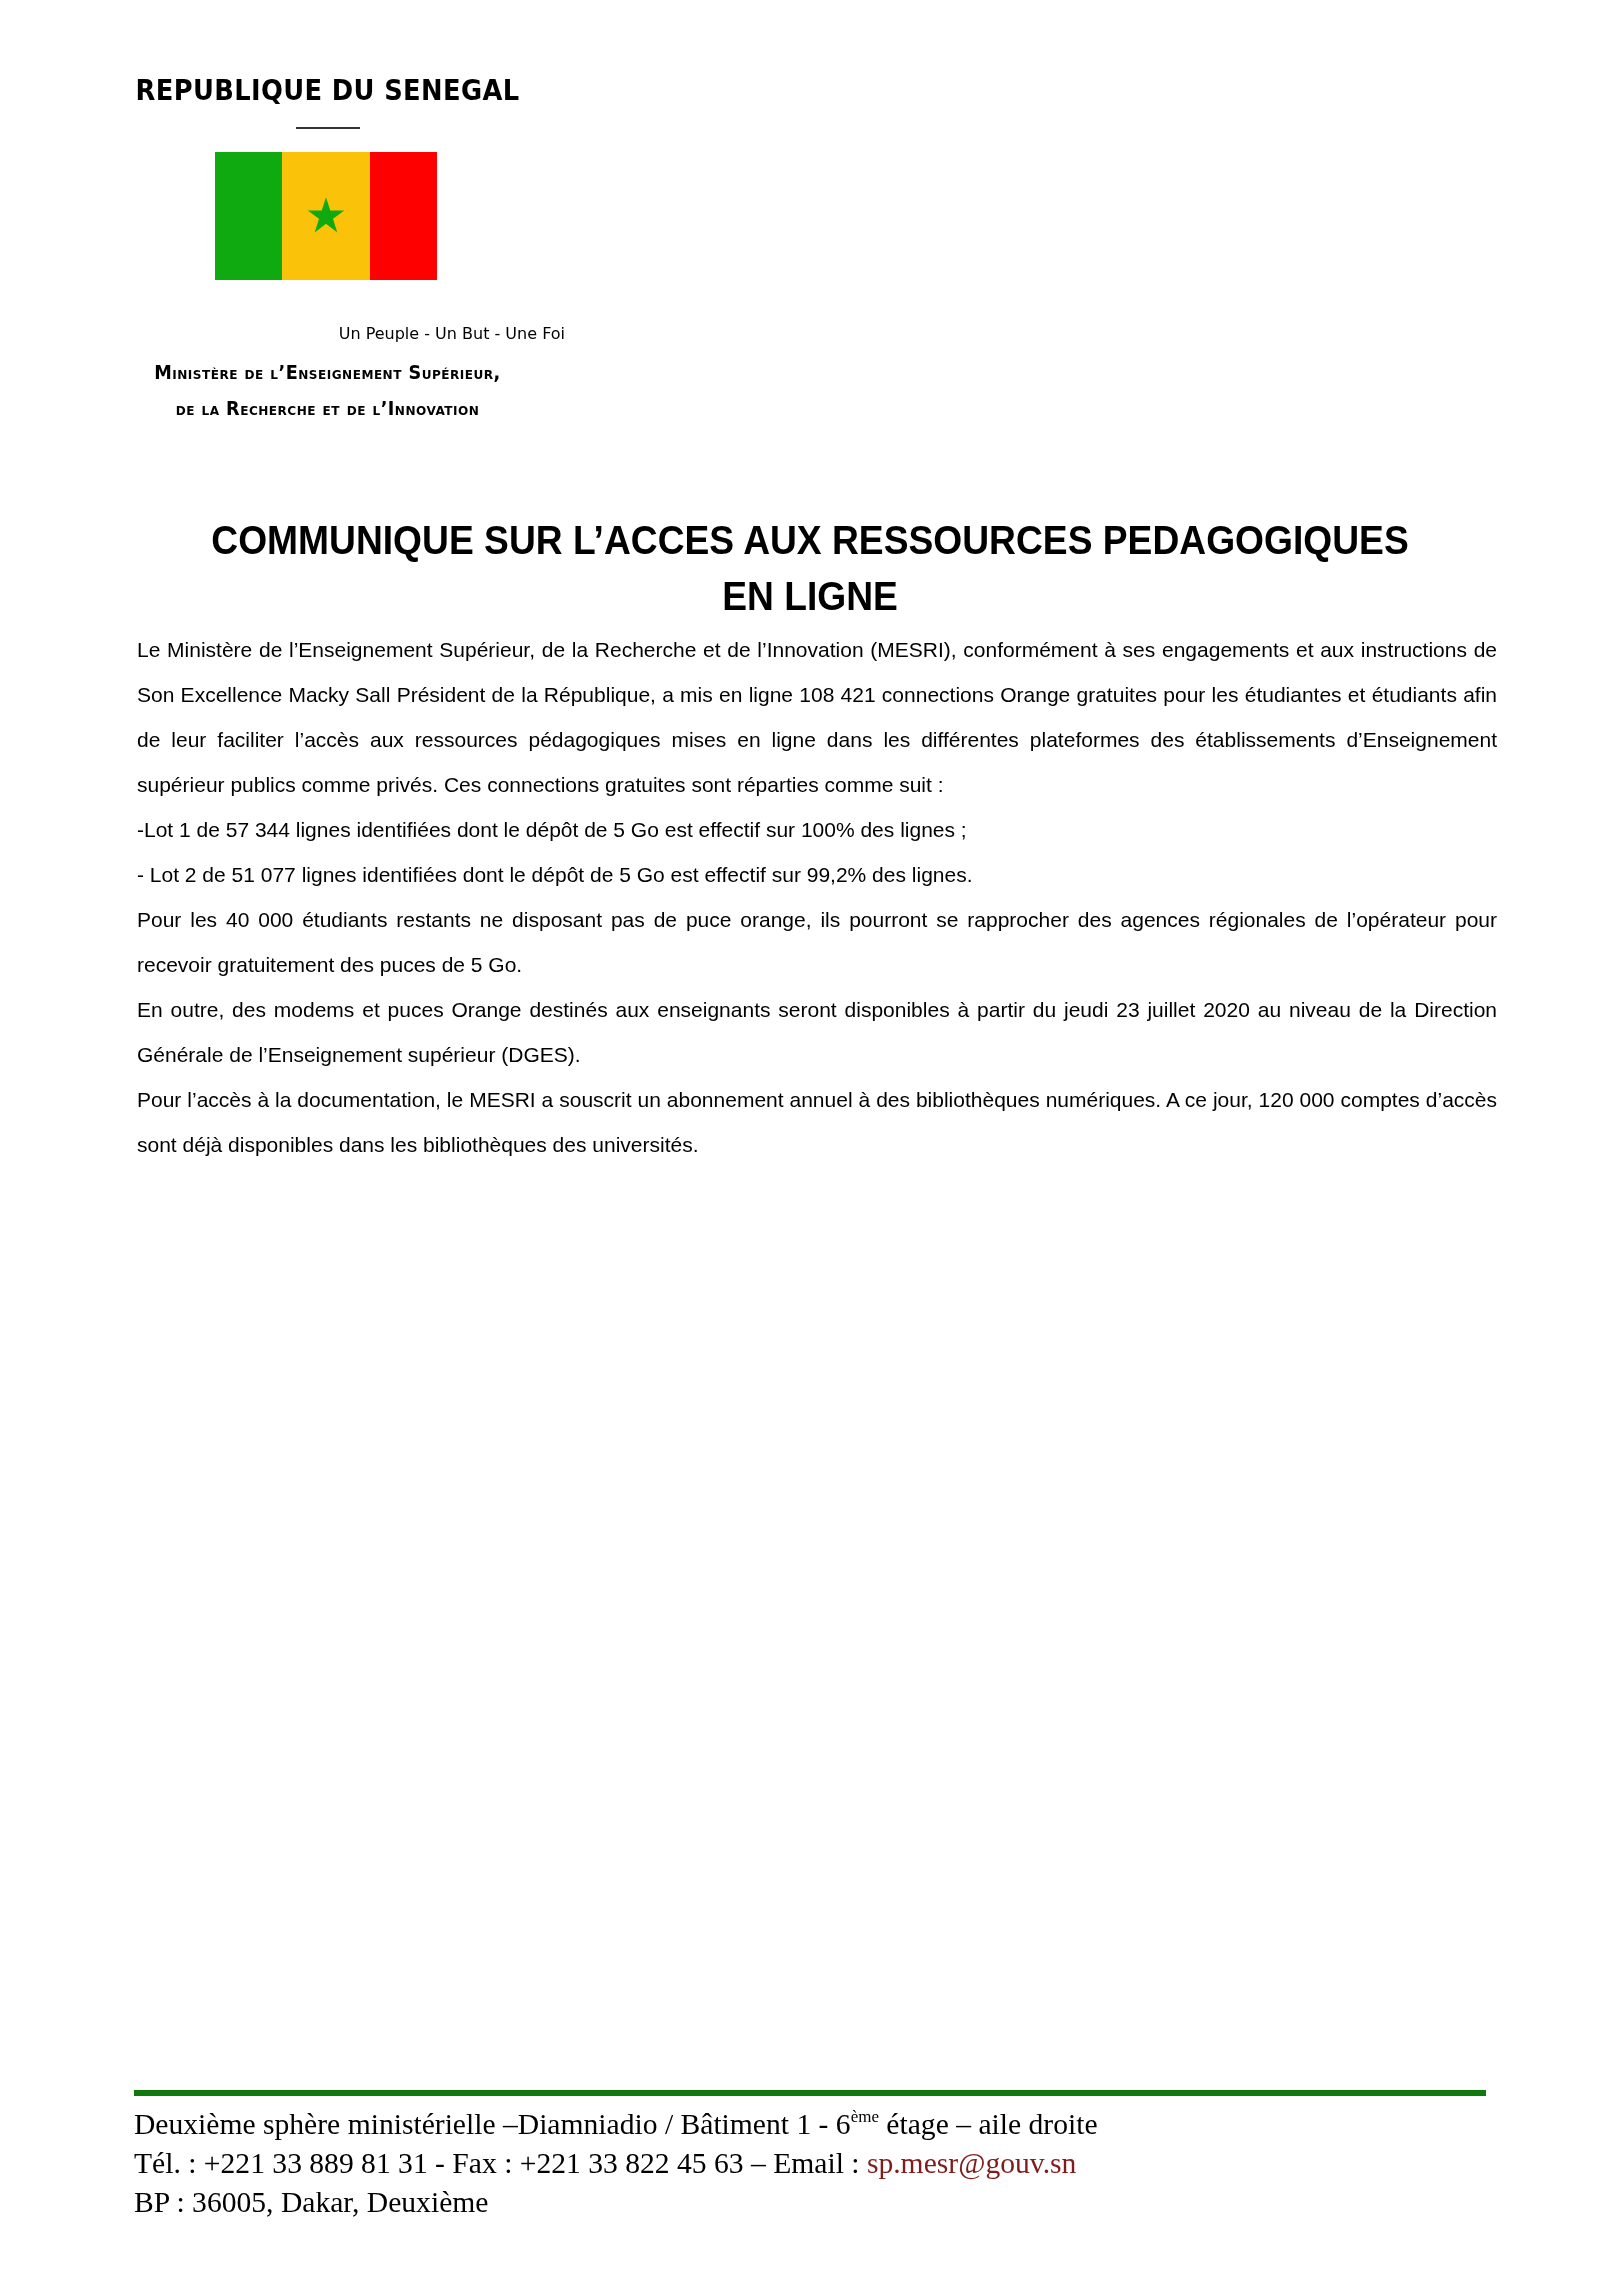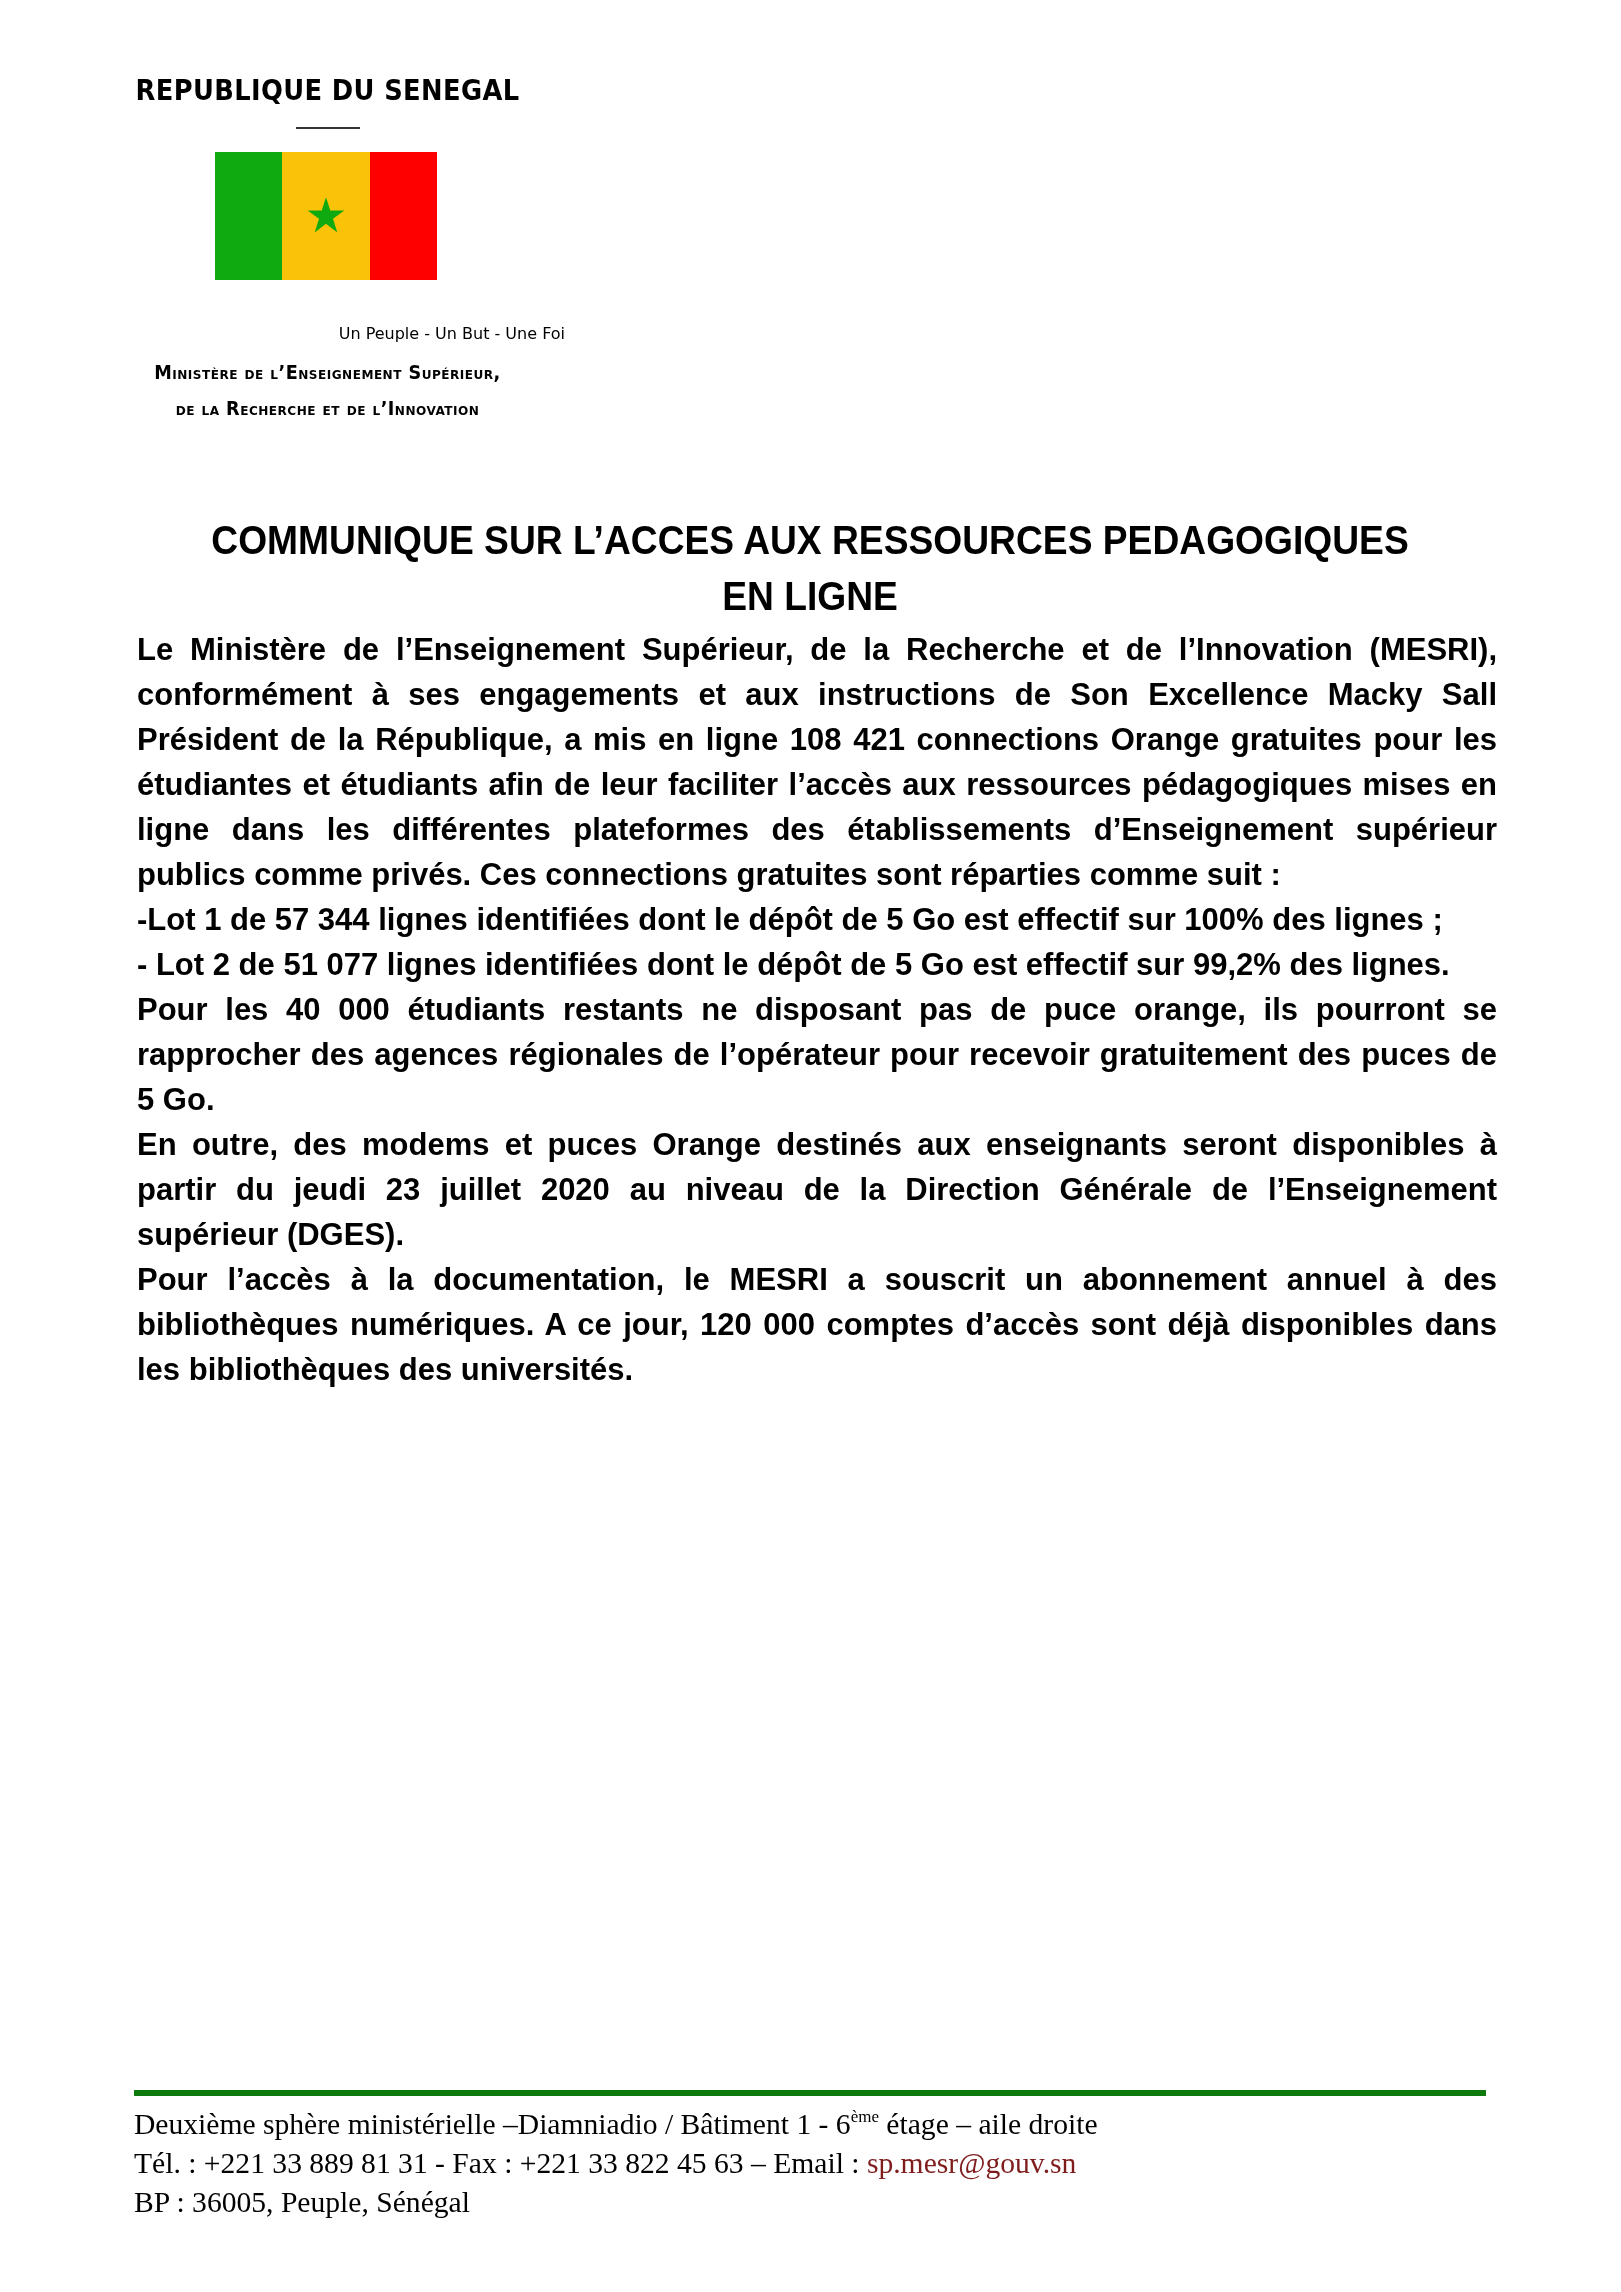--- a/index.html
+++ b/index.html
@@ -45,23 +45,22 @@
     .title {
       position: absolute; left: 134px; top: 512px; width: 1352px; text-align: center;
       font-family: "Liberation Sans", sans-serif; font-weight: bold;
       font-size: 40px; line-height: 56px; margin: 0;
       transform: scaleX(0.93); transform-origin: center;
     }
 
     
     .body-text {
       position: absolute; left: 137px; top: 627px; width: 1360px;
-      font-family: "Liberation Sans", sans-serif; font-size: 31px; line-height: 45px;
+      font-family: "Liberation Sans", sans-serif; font-size: 21px; line-height: 45px;
       text-align: justify;
-      font-weight: bold;
     }
     .body-text p { margin: 0; }
     .body-text p.gap { }
 
     
     .footer-rule {
       position: absolute; left: 134px; top: 2090px; width: 1352px; height: 6.3px;
       background: #0e7a0e;
     }
     .footer {
@@ -105,15 +104,15 @@
   <p>- Lot 2 de 51 077 lignes identifiées dont le dépôt de 5 Go est effectif sur 99,2% des lignes.</p>
   <p>Pour les 40 000 étudiants restants ne disposant pas de puce orange, ils pourront se rapprocher des agences régionales de l’opérateur pour recevoir gratuitement des puces de 5 Go.</p>
   <p class="gap">En outre, des modems et puces Orange destinés aux enseignants seront disponibles à partir du jeudi 23 juillet 2020 au niveau de la Direction Générale de l’Enseignement supérieur (DGES).</p>
   <p>Pour l’accès à la documentation, le MESRI a souscrit un abonnement annuel à des bibliothèques numériques. A ce jour, 120 000 comptes d’accès sont déjà disponibles dans les bibliothèques des universités.</p>
 </div>
 
 <div class="footer-rule"></div>
 <div class="footer">
   <p><span>Deuxième sphère ministérielle –Diamniadio / Bâtiment 1 - 6</span><sup>ème</sup><span> étage – aile droite</span></p>
   <p><span>Tél. : +221 33 889 81 31 - Fax : +221 33 822 45 63 – Email : </span><a>sp.mesr@gouv.sn</a></p>
-  <p>BP : 36005, Peuple, Sénégal</p>
+  <p>BP : 36005, Dakar, Deuxième</p>
 </div>
 
 
 </body></html>

